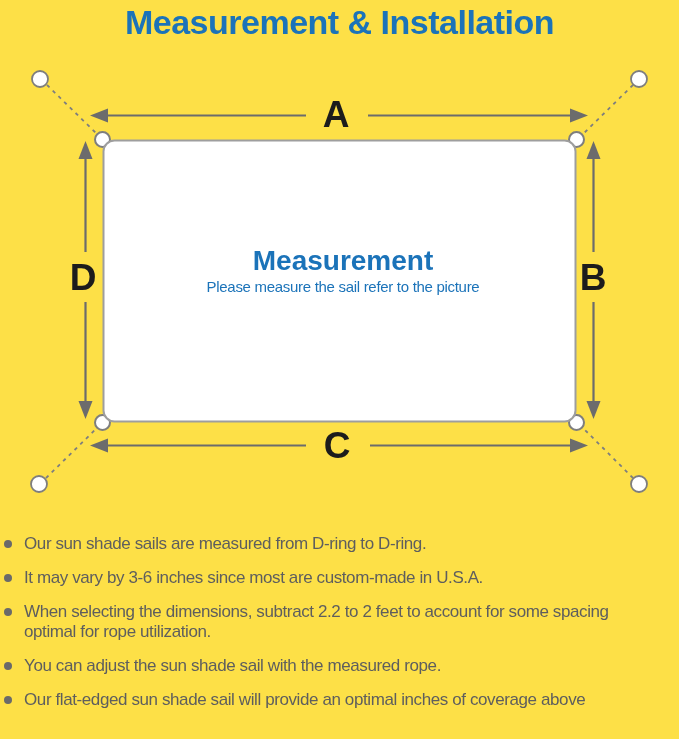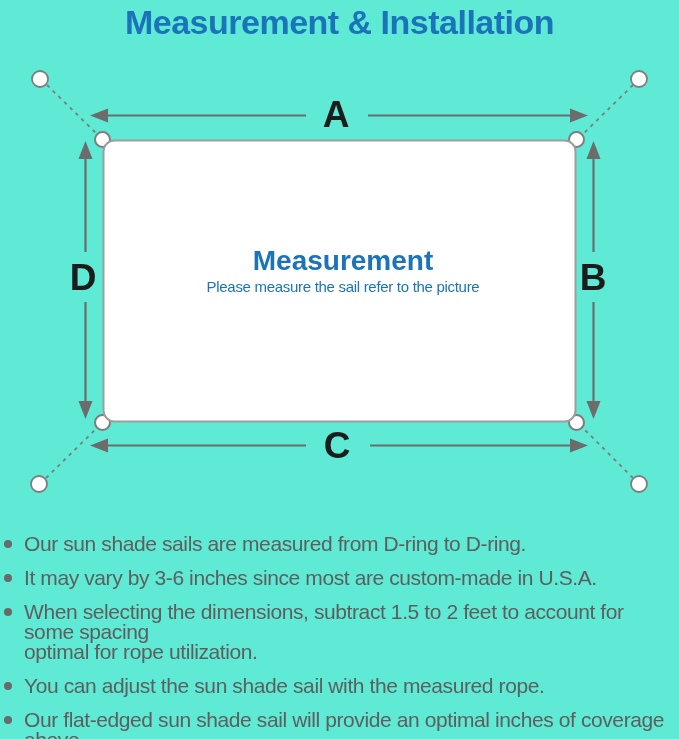--- a/index.html
+++ b/index.html
@@ -7,21 +7,21 @@
     --line-gray:#7e7e7e;
     --arrow-gray:#6c6c6c;
     --rect-gray:#9e9e9e;
     --label-black:#1c1c1c;
     --note-text:#5e5e5e;
     --bullet-dot:#6a6a6a;
   }
   *{margin:0;padding:0;box-sizing:border-box;}
   html,body{width:679px;height:739px;background:#ffffff;overflow:hidden;
     font-family:"Liberation Sans",sans-serif;}
-  .page{position:relative;width:679px;height:739px;background:#5eead4;}
+  .page{position:relative;width:679px;height:739px;background:#fde047;}
 
   .title{
     position:absolute;top:0;left:0;width:679px;height:42px;
     text-align:center;line-height:44px;
     font-size:34px;font-weight:700;letter-spacing:-0.5px;
     color:var(--accent-blue);
   }
 
   .diagram{position:absolute;top:0;left:0;}
 
@@ -35,21 +35,21 @@
     fill:var(--label-black);text-anchor:middle;}
   .ctr-title{font-family:"Liberation Sans",sans-serif;font-size:28px;font-weight:700;
     fill:var(--accent-blue);text-anchor:middle;}
   .ctr-sub{font-family:"Liberation Sans",sans-serif;font-size:15px;letter-spacing:-0.3px;
     fill:var(--accent-blue);text-anchor:middle;}
 
   .notes{position:absolute;top:534px;left:4px;width:673px;}
   .note{display:flex;align-items:flex-start;margin-bottom:14px;}
   .dot{flex:0 0 auto;width:8px;height:8px;border-radius:50%;
     background:var(--bullet-dot);margin:6px 12px 0 0;}
-  .note-text{font-size:21px;letter-spacing:-0.4px;line-height:20px;color:var(--note-text);}
+  .note-text{font-size:17px;letter-spacing:-0.4px;line-height:20px;color:var(--note-text);}
 </style>
 </head>
 <body>
 
 <div class="page">
 
   <div class="title">Measurement &amp; Installation</div>
 
   <svg class="diagram" width="679" height="520" viewBox="0 0 679 520">
 
@@ -106,21 +106,21 @@
     <div class="note">
       <span class="dot"></span>
       <div class="note-text">
         <div>It may vary by 3-6 inches since most are custom-made in U.S.A.</div>
       </div>
     </div>
 
     <div class="note">
       <span class="dot"></span>
       <div class="note-text">
-        <div>When selecting the dimensions, subtract 1.5 to 2 feet to account for some spacing</div>
+        <div>When selecting the dimensions, subtract 2.2 to 2 feet to account for some spacing</div>
         <div>optimal for rope utilization.</div>
       </div>
     </div>
 
     <div class="note">
       <span class="dot"></span>
       <div class="note-text">
         <div>You can adjust the sun shade sail with the measured rope.</div>
       </div>
     </div>

